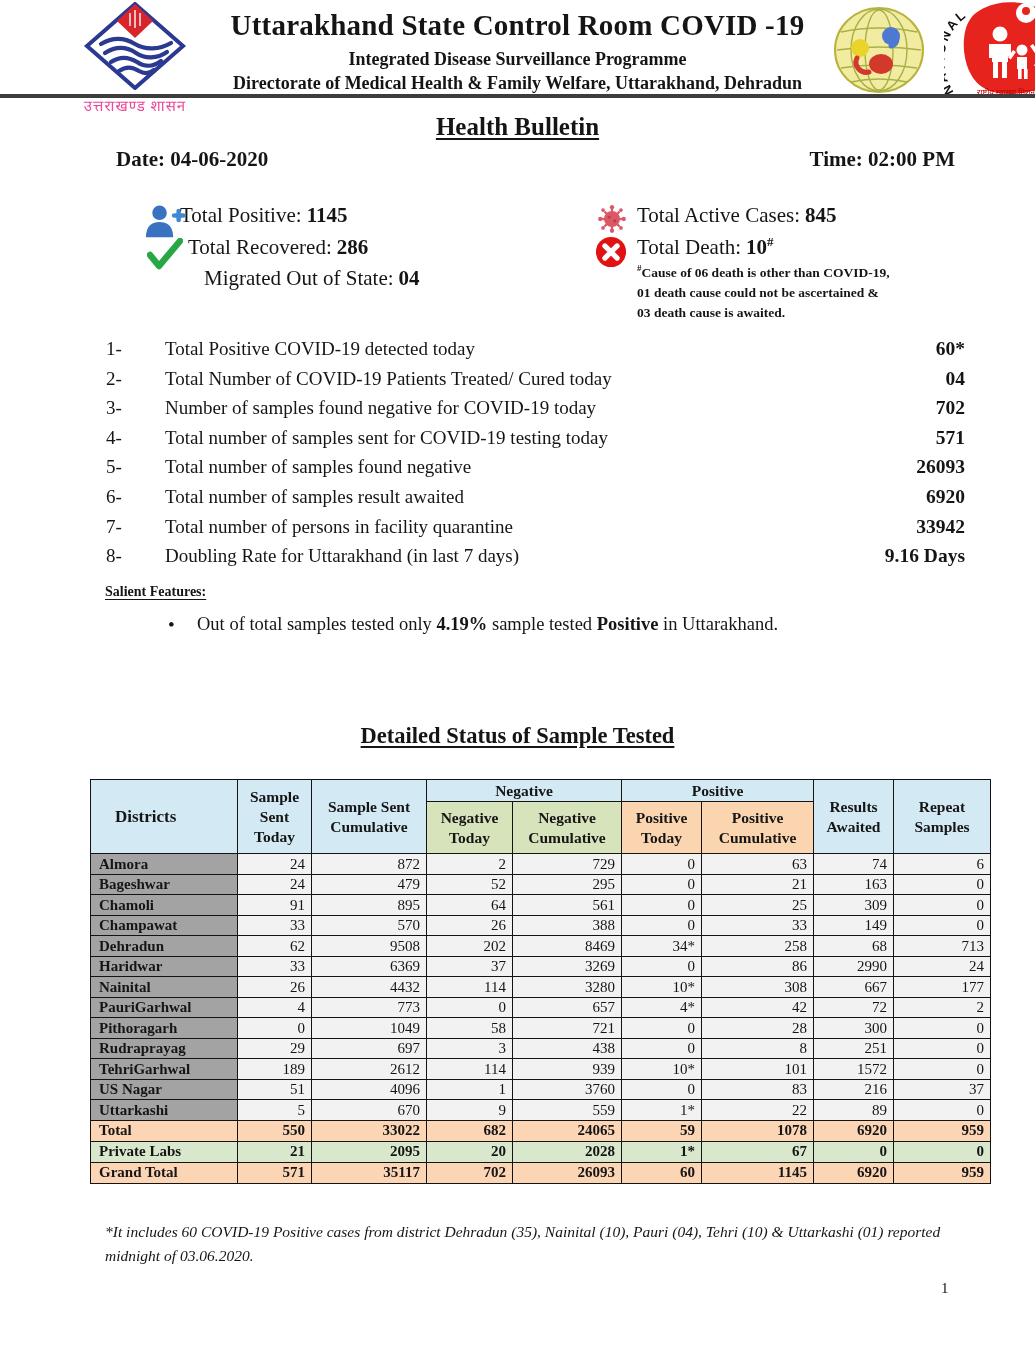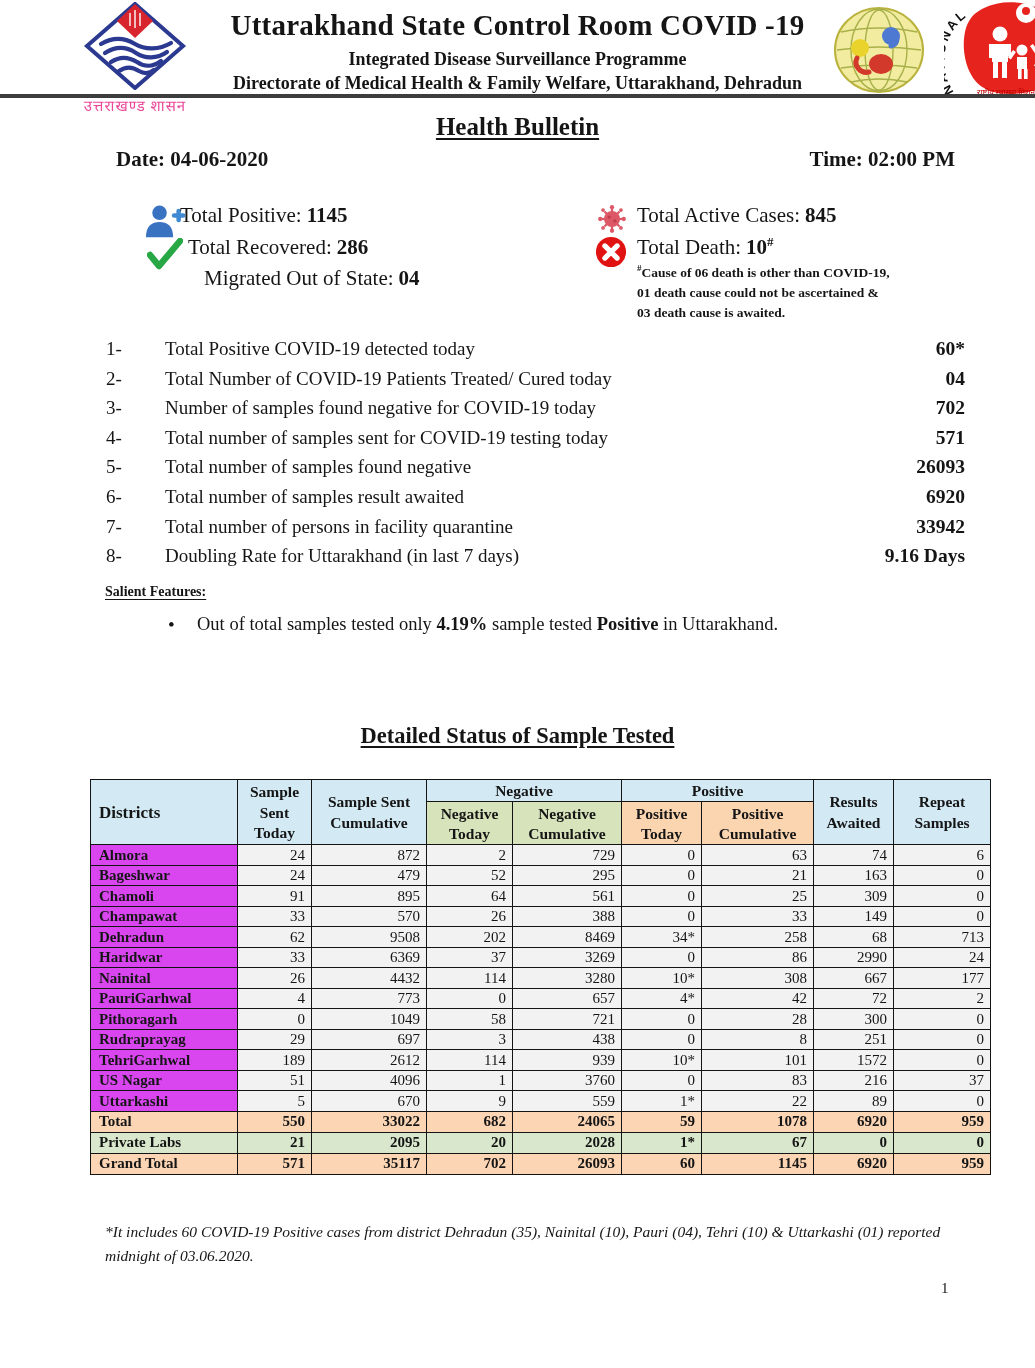--- a/index.html
+++ b/index.html
@@ -51,26 +51,26 @@
   .bullet-text .b { font-weight:bold; }
   
   .table-heading { position:absolute; left:0; top:723px; width:1035px; text-align:center;
     font-size:22.5px; font-weight:bold; }
   .table-heading span { text-decoration:underline; text-underline-offset:3px; }
   .sample-table { position:absolute; left:90px; top:779px; border-collapse:collapse;
     table-layout:fixed; width:900px; font-size:15px; }
   .sample-table th, .sample-table td { border:1.8px solid #141414; padding:0 6px; overflow:hidden; }
   .sample-table thead th { background:#d3eaf5; font-size:15.5px; font-weight:bold;
     text-align:center; line-height:1.32; vertical-align:top; padding-top:1px; }
-  .sample-table thead th.districts-h { text-align:left; font-size:17px; padding-left:8px; }
+  .sample-table thead th.districts-h { text-align:left; font-size:17px; padding-left:24px; }
   .sample-table thead tr.grp-row th { height:21px; vertical-align:middle; }
-  .sample-table thead tr.sub-row th { height:43px; vertical-align:middle; }
+  .sample-table thead tr.sub-row th { height:52px; vertical-align:middle; }
   .sample-table thead th.neg-sub { background:#d6e3bb; }
   .sample-table thead th.pos-sub { background:#fbd5b0; }
-  .sample-table tbody th { background:#d946ef; text-align:left; padding-left:8px;
+  .sample-table tbody th { background:#a3a3a3; text-align:left; padding-left:8px;
     font-size:15px; font-weight:bold; height:20.5px; }
   .sample-table tbody td { background:#f2f2f2; text-align:right; height:20.5px; }
   .sample-table tbody tr.total-row th, .sample-table tbody tr.total-row td
     { background:#fcd5b4; font-weight:bold; height:21px; }
   .sample-table tbody tr.private-row th, .sample-table tbody tr.private-row td
     { background:#d9e8cd; font-weight:bold; height:21px; }
   .table-footnote { position:absolute; left:105px; top:1220px; width:872px;
     font-size:15.5px; font-style:italic; line-height:1.55; }
   .page-number { position:absolute; left:941px; top:1280px; font-size:15px; }
 </style>

